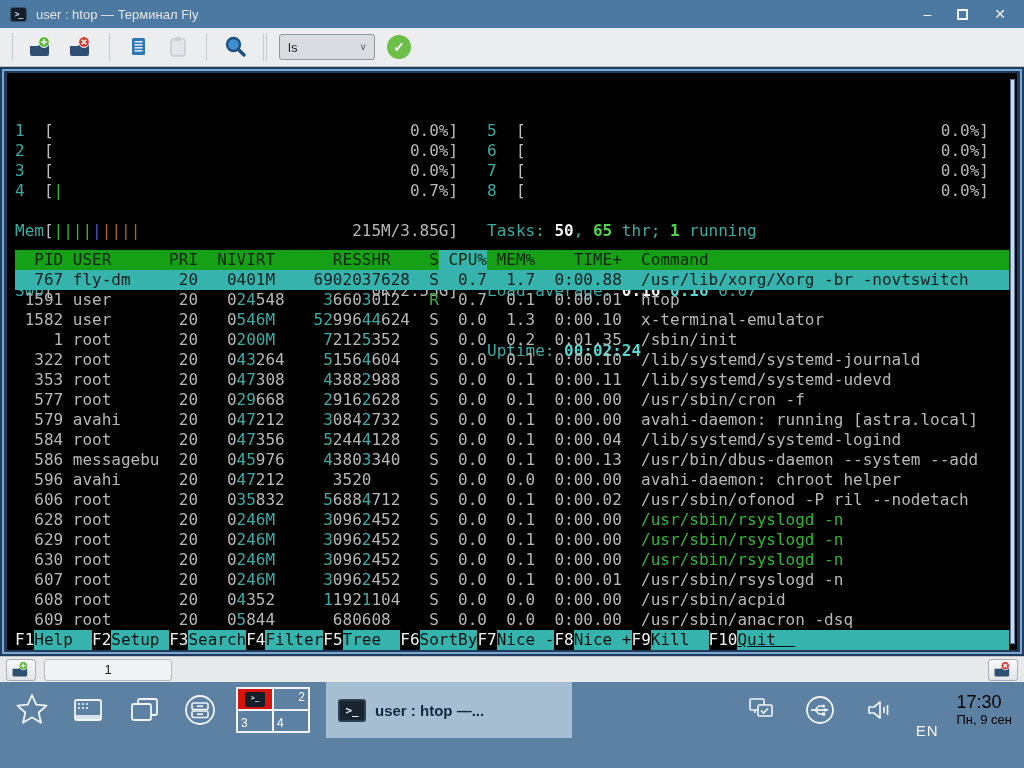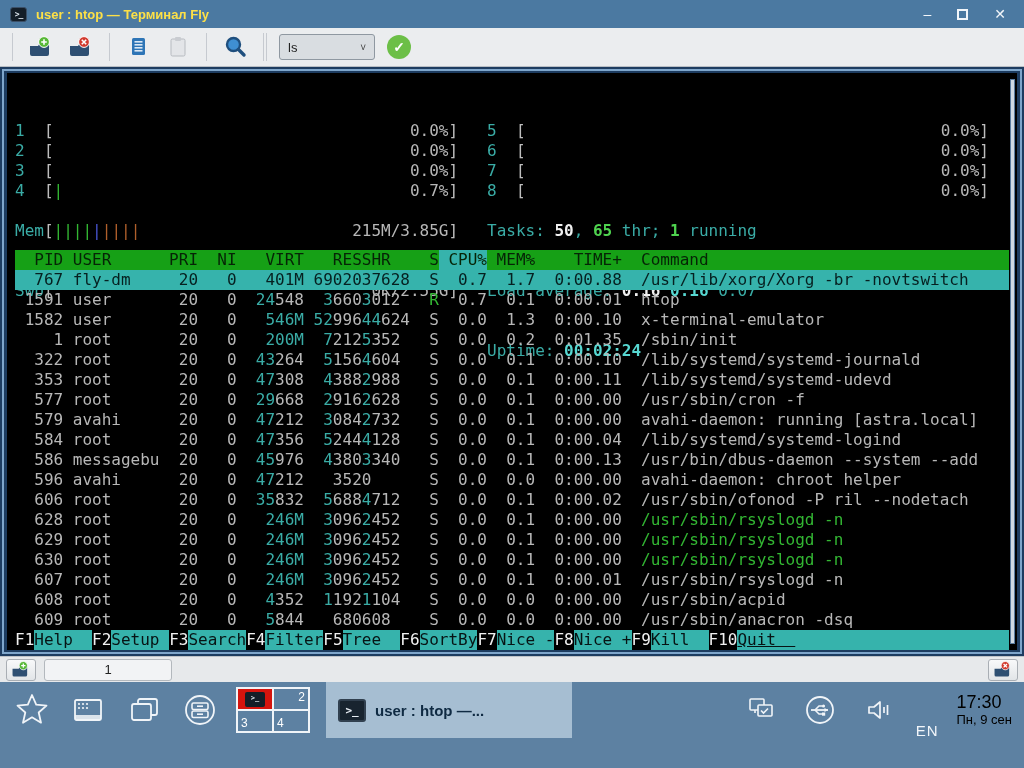--- a/index.html
+++ b/index.html
@@ -6,21 +6,21 @@
   html,body { width:1024px; height:768px; overflow:hidden; background:#5d81a2;
               font-family:"Liberation Sans", sans-serif; }
   .screen { width:1024px; height:768px; display:flex; flex-direction:column; }
 
   
   .titlebar { height:28px; background:#4b79a1; display:flex; align-items:center;
               padding:0 10px; gap:9px; flex:none; }
   .title-icon { width:17px; height:15px; background:#141e28; border:1px solid #3b5068;
                 border-radius:3px; color:#dfe7ee; font:bold 8px/13px "DejaVu Sans Mono",monospace;
                 text-align:center; letter-spacing:-1px; }
-  .title-text { color:#fde047; font-size:13px; font-weight:bold; }
+  .title-text { color:#e5e5e5; font-size:13px; font-weight:normal; }
   .win-controls { margin-left:auto; display:flex; gap:26px; align-items:center; padding-right:8px;}
   .wc { color:#f2f6fa; font-size:14px; line-height:28px; cursor:default; }
   .wc-max { width:11px; height:11px; border:2px solid #f2f6fa; display:inline-block; }
 
   .menubar { height:30px; background:#ebedef; display:flex; align-items:center;
              gap:30px; padding:0 16px; font-size:13px; color:#1c1c1c;
              border-bottom:1px solid #d8dbde; flex:none; }
   .menu-item { cursor:default; }
 
   .toolbar { height:39px; background:#ebedef; display:flex; align-items:center;
@@ -65,21 +65,21 @@
   .ptable { flex:none; }
   .prow { display:flex; height:20px; color:#b7b7b7; }
   .prow-head { background:#16a016; color:#062406; }
   .prow-head .sort-col { background:#36b3ac; }
   .prow.sel { background:#36b3ac; }
   .prow.sel span { color:#062020 !important; font-weight:normal !important; }
   .w-pid {width:5ch; text-align:right; flex:none;}
   .w-user{width:10ch; padding-left:1ch; flex:none;}
   .w-pri {width:4ch; text-align:right; flex:none;}
   .w-ni  {width:4ch; text-align:right; flex:none;}
-  .w-virt{width:7ch; text-align:right; flex:none;}
+  .w-virt{width:7ch; text-align:left; flex:none;}
   .w-res {width:6ch; text-align:right; flex:none;}
   .w-shr {width:6ch; text-align:left; flex:none;}
   .w-s   {width:2ch; text-align:right; flex:none;}
   .w-cpu {width:5ch; text-align:right; flex:none;}
   .w-mem {width:5ch; text-align:right; flex:none;}
   .w-time{width:9ch; text-align:right; flex:none;}
   .w-cmd {flex:1; padding-left:2ch; overflow:hidden;}
   .mem-hi { color:#3aaca6; }
 
   .fkeys { display:flex; height:20px; flex:none; margin-left:-8px; padding-left:8px; }

